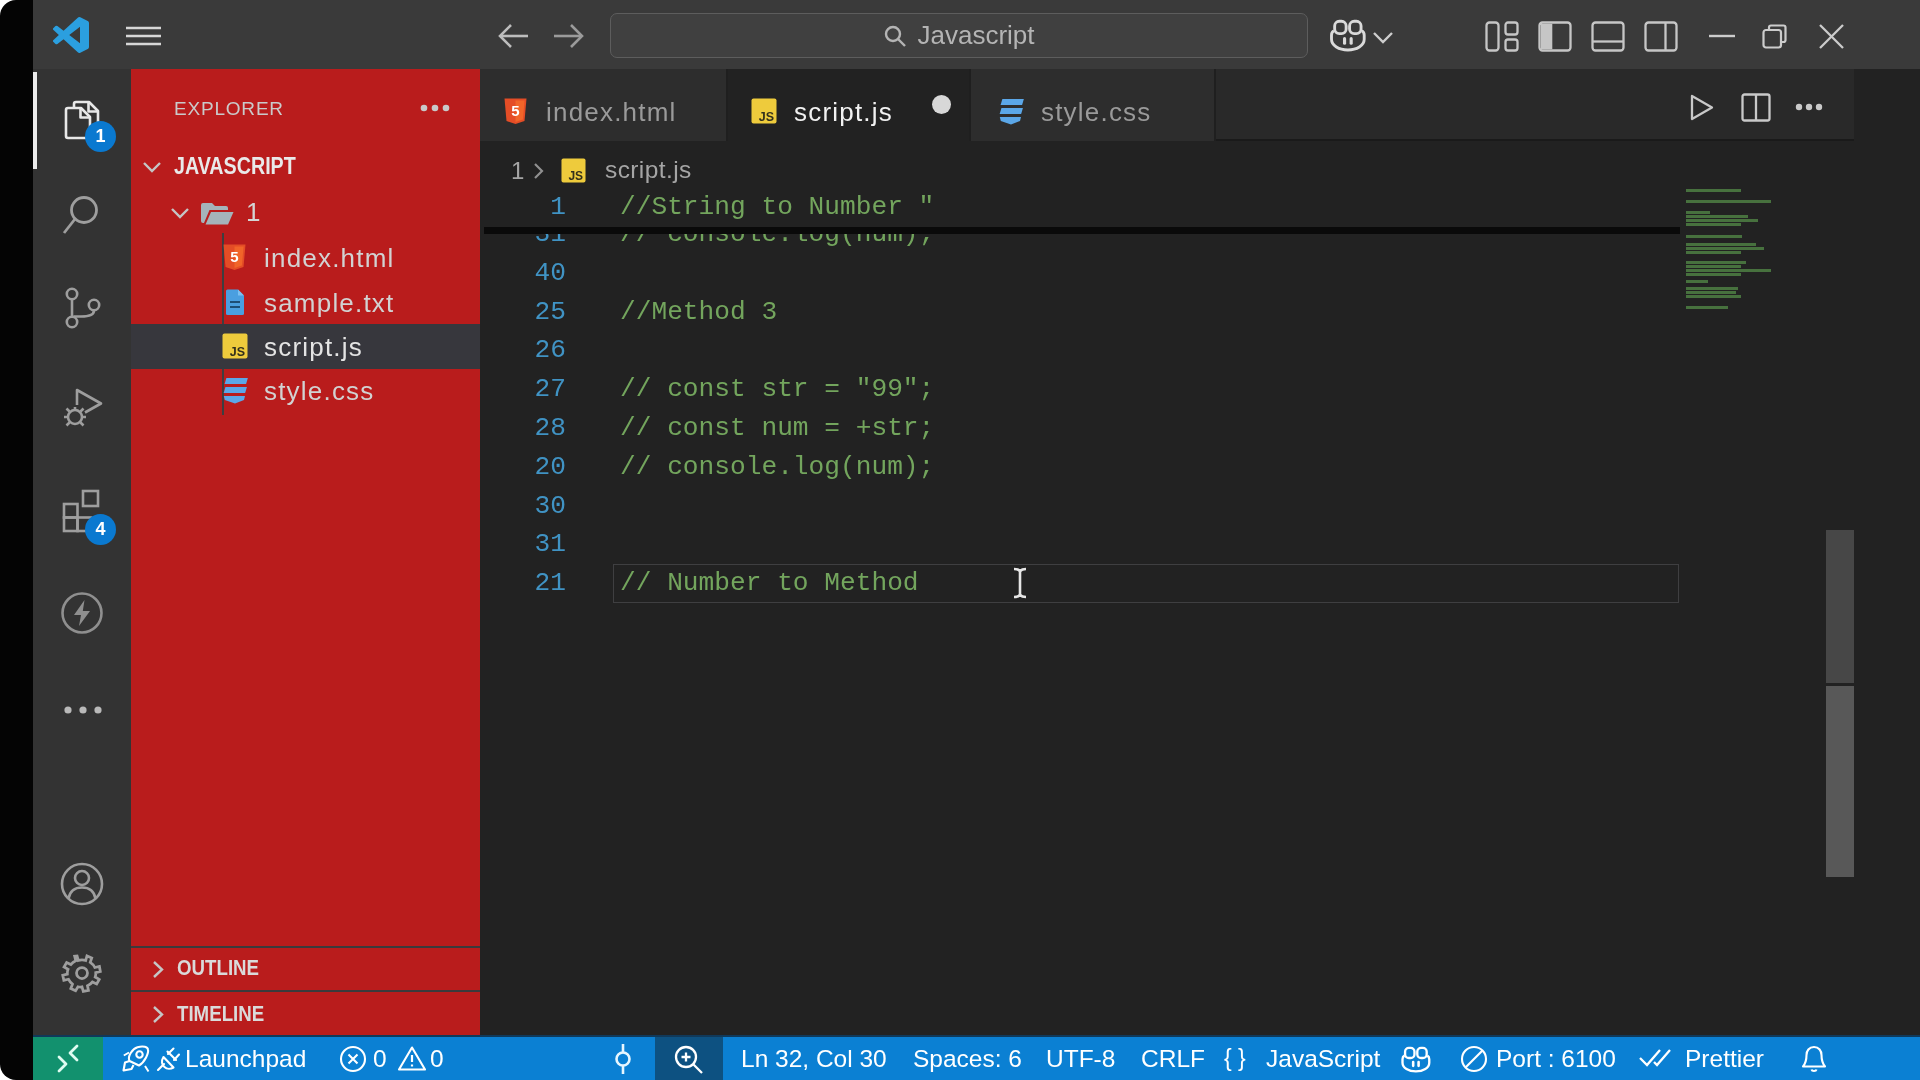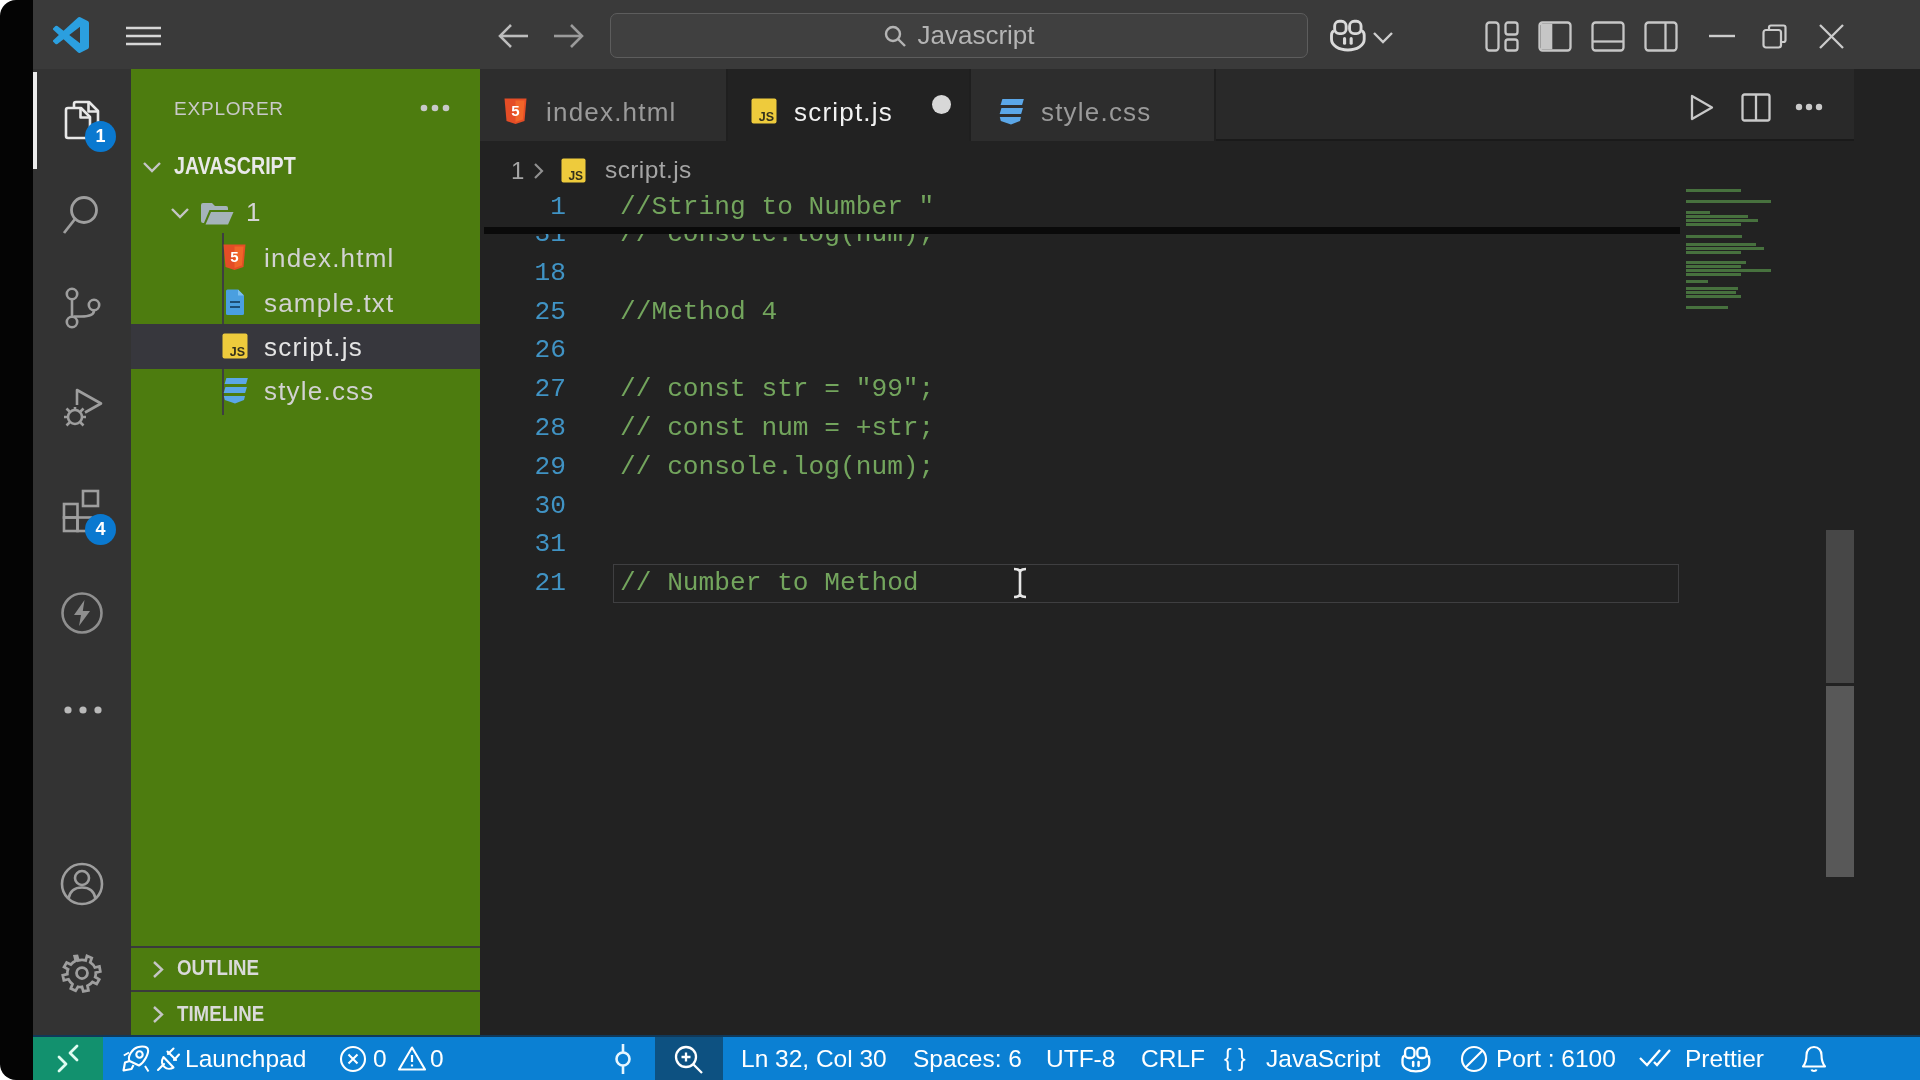--- a/index.html
+++ b/index.html
@@ -9,21 +9,21 @@
 #win { position:absolute; left:33px; top:0; width:1895px; height:1080px; background:#222222; overflow:hidden; }
 .abs { position:absolute; }
 
 #titlebar { position:absolute; left:0; top:0; width:100%; height:69px; background:#3a3a3a; }
 #searchbox { position:absolute; left:577px; top:13px; width:698px; height:45px; background:#404040; border:1px solid #5d5d5d; border-radius:7px; display:flex; align-items:center; justify-content:center; }
 #searchbox span { color:#b4b4b4; font-size:26px; margin-left:10px; }
 
 #activitybar { position:absolute; left:0; top:69px; width:98px; height:968px; background:#333333; }
 .badge { position:absolute; width:31px; height:31px; border-radius:50%; background:#0a79d0; color:#fff; font-size:18px; font-weight:bold; display:flex; align-items:center; justify-content:center; }
 
-#sidebar { position:absolute; left:98px; top:69px; width:349px; height:968px; background:#4d7c0f; }
+#sidebar { position:absolute; left:98px; top:69px; width:349px; height:968px; background:#b91c1c; }
 .sideitem { position:absolute; color:#d2d2d2; font-size:26px; letter-spacing:1.2px; }
 
 #editor { position:absolute; left:447px; top:69px; right:0; bottom:43px; background:#222222; }
 #tabstrip { position:absolute; left:447px; top:69px; width:1374px; height:72px; background:#292929; border-bottom:2px solid #1a1a1a; }
 .tab { position:absolute; top:69px; height:72px; display:flex; align-items:center; }
 .code { font-family:"Liberation Mono", monospace; font-size:26.2px; letter-spacing:0px; white-space:pre; }
 .cmt { color:#73a55d; }
 .lnum { position:absolute; width:70px; text-align:right; font-family:"Liberation Mono", monospace; font-size:26.2px; color:#4093c4; line-height:39px; }
 .ltxt { position:absolute; left:587px; line-height:39px; }
 
@@ -317,29 +317,29 @@
       <polyline points="2,2 9,9 2,16" stroke="#909090" stroke-width="2.2" fill="none"></polyline>
     </svg>
     <svg class="abs" style="left:528px;top:158px" width="25" height="25" viewBox="0 0 26 26">
       <rect x="0.5" y="0.5" width="25" height="25" rx="2" fill="#eecb3c"></rect>
       <text x="23" y="23" font-size="12.5" font-weight="bold" fill="#33301c" text-anchor="end" font-family="Liberation Sans">JS</text>
     </svg>
     <div class="abs" style="left:572px;top:156px;color:#a5a5a5;font-size:24.5px;letter-spacing:0.4px">script.js</div>
 
     <div class="lnum" style="left:463px;top:215px">31</div>
       <div class="ltxt code cmt" style="top:215px">// console.log(num);</div>
-    <div class="lnum" style="left:463px;top:253.8px">18</div>
+    <div class="lnum" style="left:463px;top:253.8px">40</div>
     <div class="lnum" style="left:463px;top:292.6px">25</div>
-      <div class="ltxt code cmt" style="top:292.6px">//Method 4</div>
+      <div class="ltxt code cmt" style="top:292.6px">//Method 3</div>
     <div class="lnum" style="left:463px;top:331.4px">26</div>
     <div class="lnum" style="left:463px;top:370.2px">27</div>
       <div class="ltxt code cmt" style="top:370.2px">// const str = "99";</div>
     <div class="lnum" style="left:463px;top:409px">28</div>
       <div class="ltxt code cmt" style="top:409px">// const num = +str;</div>
-    <div class="lnum" style="left:463px;top:447.8px">29</div>
+    <div class="lnum" style="left:463px;top:447.8px">20</div>
       <div class="ltxt code cmt" style="top:447.8px">// console.log(num);</div>
     <div class="lnum" style="left:463px;top:486.6px">30</div>
     <div class="lnum" style="left:463px;top:525.4px">31</div>
     <div class="lnum" style="left:463px;top:564.2px">21</div>
       <div class="ltxt code cmt" style="top:564.2px">// Number to Method</div>
 
     <div class="abs" style="left:580px;top:564px;width:1066px;height:38.5px;border:1.5px solid #3f3f41"></div>
 
     <div class="abs" style="left:447px;top:190px;width:1200px;height:37px;background:#222222"></div>
     <div class="lnum" style="left:463px;top:188px;z-index:3">1</div>

